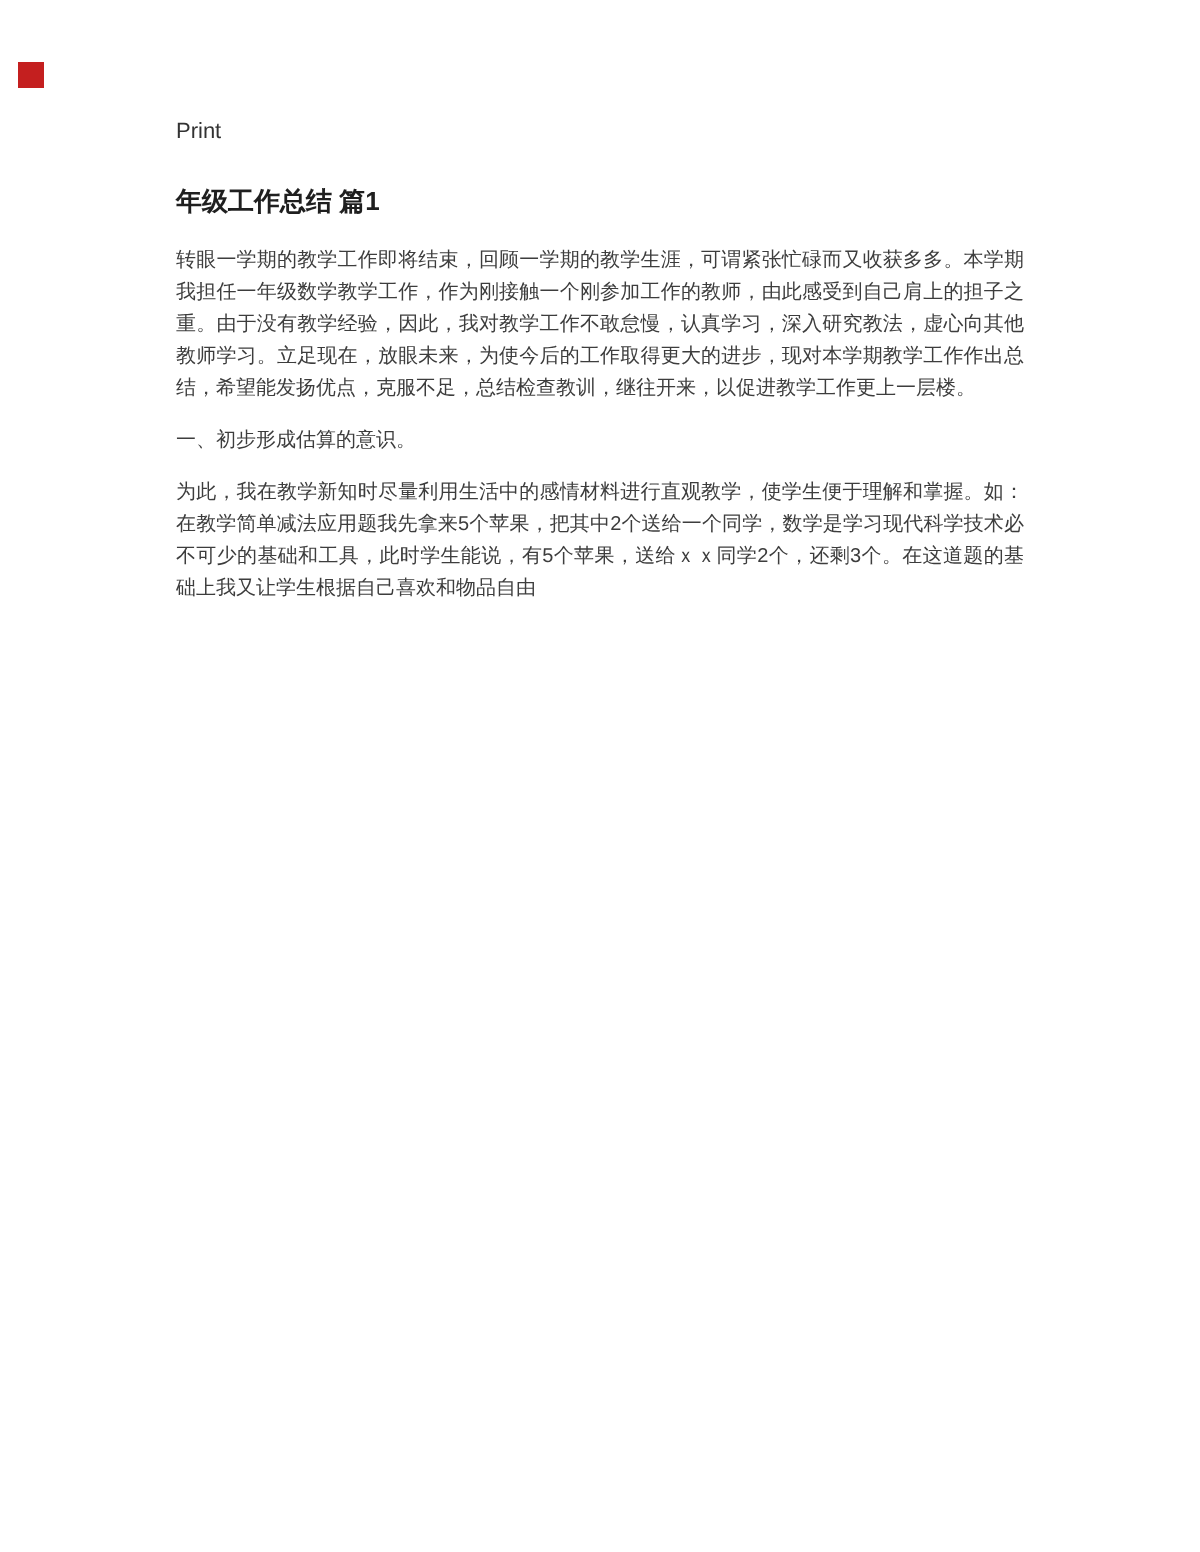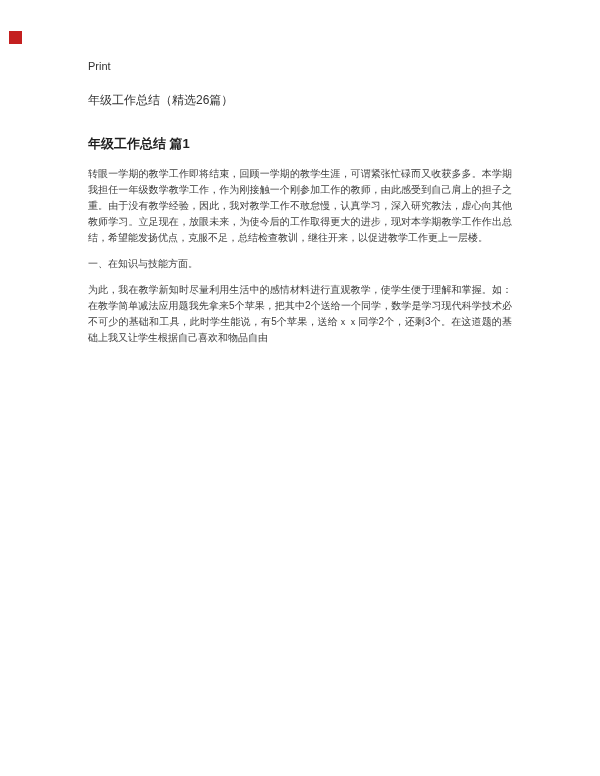--- a/index.html
+++ b/index.html
@@ -72,28 +72,27 @@
 
 <div class="page">
 
   <div class="logo"></div>
 
   <div class="print-link">Print</div>
 
   <div class="content">
 
 
-    <div class="doc-subtitle">年级工作总结（精选26篇）</div>
 
     <h2 class="section-heading">年级工作总结 篇1</h2>
 
     <p>转眼一学期的教学工作即将结束，回顾一学期的教学生涯，可谓紧张忙碌而又收获多多。本学期我担任一年级数学教学工作，作为刚接触一个刚参加工作的教师，由此感受到自己肩上的担子之重。由于没有教学经验，因此，我对教学工作不敢怠慢，认真学习，深入研究教法，虚心向其他教师学习。立足现在，放眼未来，为使今后的工作取得更大的进步，现对本学期教学工作作出总结，希望能发扬优点，克服不足，总结检查教训，继往开来，以促进教学工作更上一层楼。</p>
 
 
-    <p>一、在知识与技能方面。</p>
+    <p>一、初步形成估算的意识。</p>
 
 
 
 
     <p>为此，我在教学新知时尽量利用生活中的感情材料进行直观教学，使学生便于理解和掌握。如：在教学简单减法应用题我先拿来5个苹果，把其中2个送给一个同学，数学是学习现代科学技术必不可少的基础和工具，此时学生能说，有5个苹果，送给ｘｘ同学2个，还剩3个。在这道题的基础上我又让学生根据自己喜欢和物品自由</p>
 
   </div>
 </div>
 
 </body></html>

